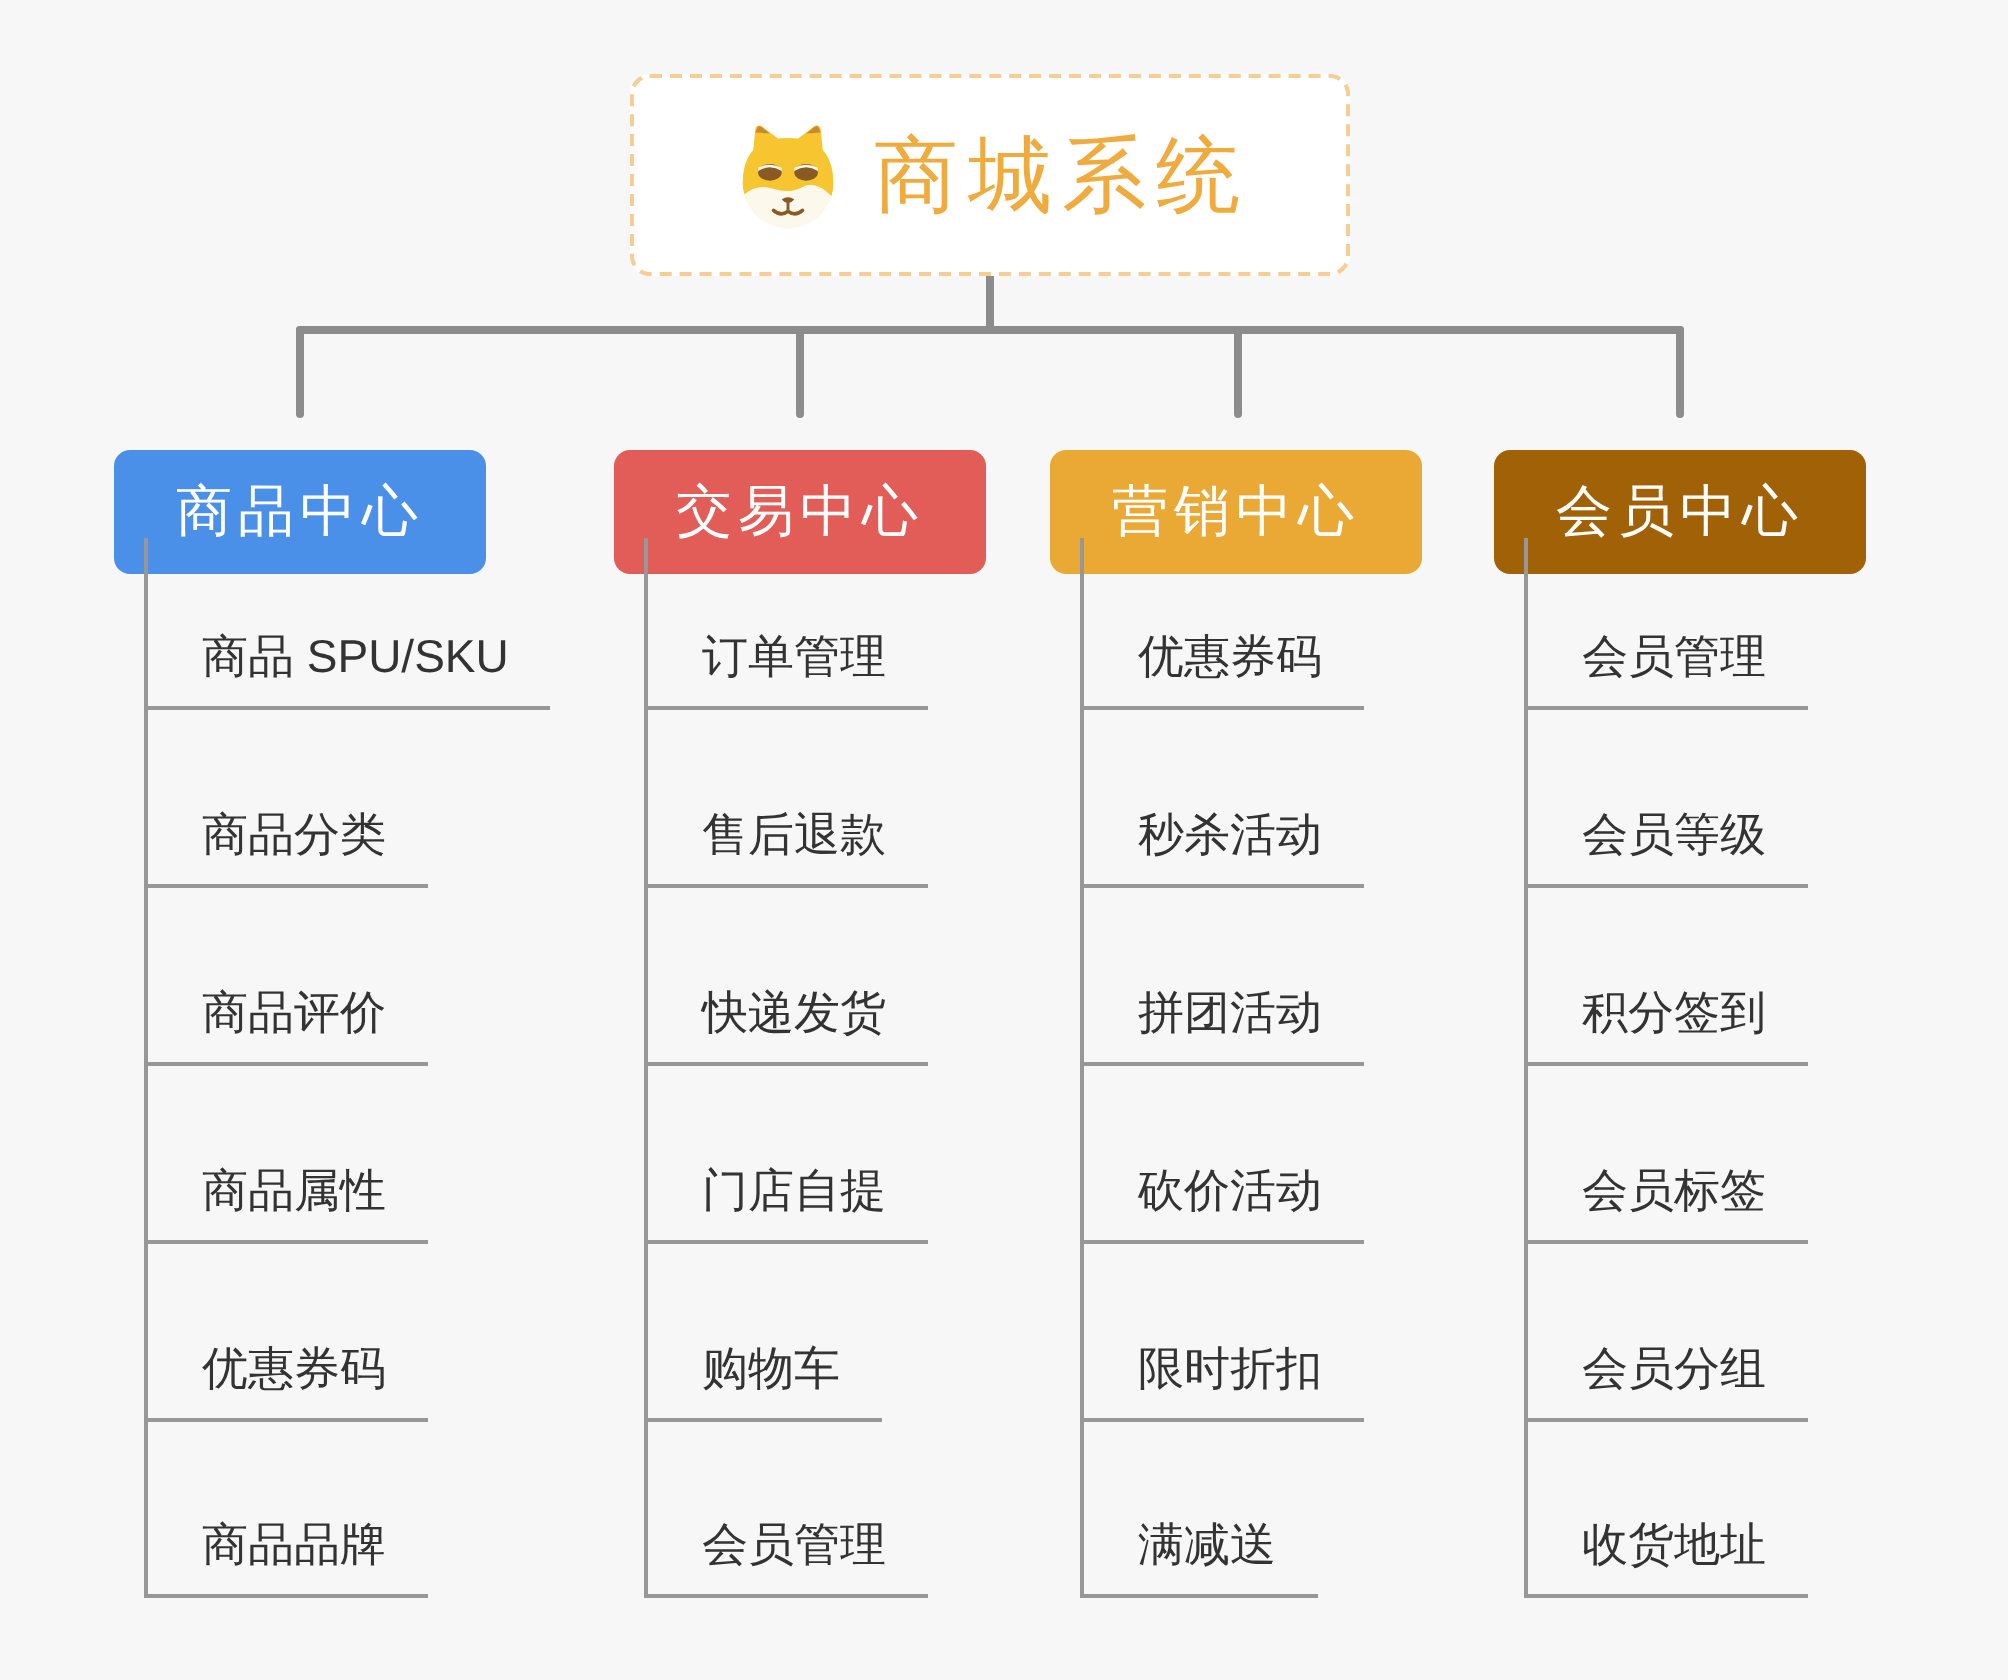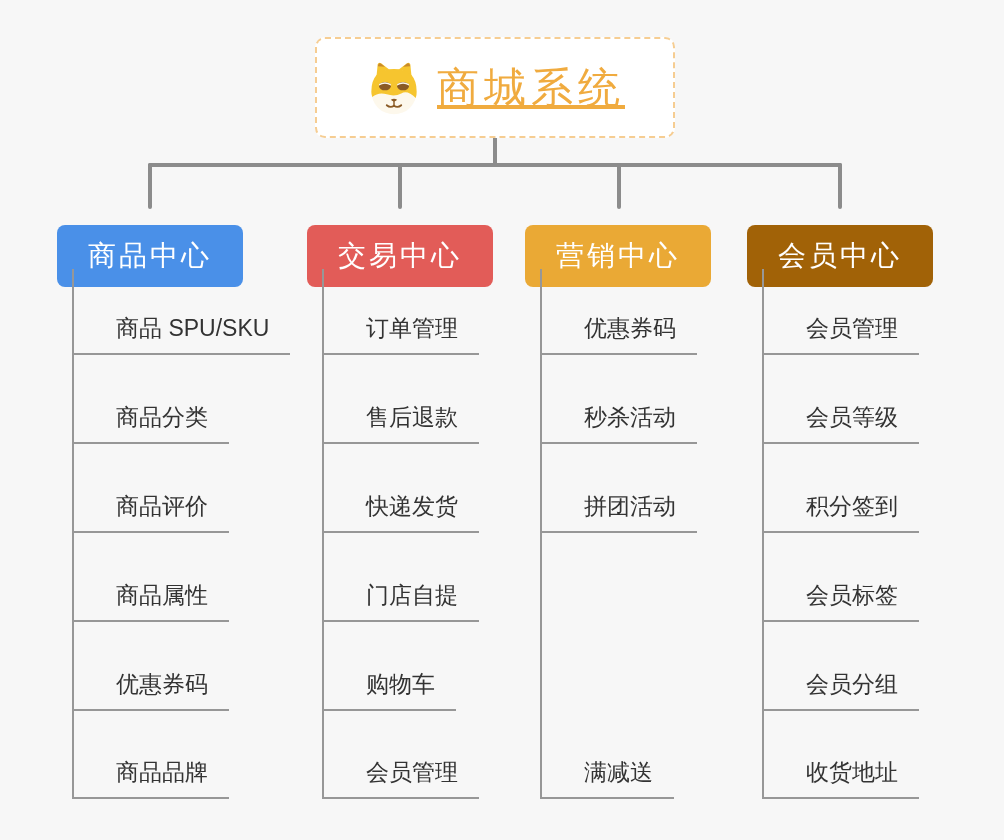--- a/index.html
+++ b/index.html
@@ -23,21 +23,20 @@
     border-radius:10px;
     box-sizing:border-box;
     display:flex; align-items:center; justify-content:center;
     gap:14px;
   }
   .root-title {
     font-size:42px;
     letter-spacing:5px;
     color:#f0ab3f;
     white-space:nowrap;
-    text-decoration:underline;
   }
   .doge { width:58px; height:58px; flex:0 0 auto; }
 
   
   .conn { position:absolute; background:#8c8c8c; }
   .conn-stub  { left:493px; top:138px; width:4px; height:27px; }
   .conn-bus   { left:148px; top:163px; width:694px; height:4px; border-radius:2px; }
   .conn-drop  { top:163px; width:4px; height:46px; border-radius:2px; }
   .drop-0 { left:148px; }
   .drop-1 { left:398px; }
@@ -67,21 +66,21 @@
     position:absolute; left:15px; top:62px;
     width:2px; height:530px;
     background:#979797;
   }
   .leaf {
     position:absolute; left:15px;
     white-space:nowrap;
     font-size:23px;
     color:#333333;
     line-height:30px;
-    padding:0 21px 10px 44px;
+    padding:0 21px 10px 29px;
     border-bottom:2px solid #979797;
   }
   .leaf-0 { top:106px; }
   .leaf-1 { top:195px; }
   .leaf-2 { top:284px; }
   .leaf-3 { top:373px; }
   .leaf-4 { top:462px; }
   .leaf-5 { top:550px; }
 </style>
 </head>
@@ -142,20 +141,22 @@
     <div class="leaf leaf-4">购物车</div>
     <div class="leaf leaf-5">会员管理</div>
   </div>
 
   <div class="column col-2">
     <div class="branch-header" style="background: rgb(234, 169, 53);">营销中心</div>
     <div class="col-vline"></div>
     <div class="leaf leaf-0">优惠券码</div>
     <div class="leaf leaf-1">秒杀活动</div>
     <div class="leaf leaf-2">拼团活动</div>
+    <div class="leaf leaf-3">砍价活动</div>
+    <div class="leaf leaf-4">限时折扣</div>
     <div class="leaf leaf-5">满减送</div>
   </div>
 
   <div class="column col-3">
     <div class="branch-header" style="background: #a16207;">会员中心</div>
     <div class="col-vline"></div>
     <div class="leaf leaf-1">会员等级</div>
     <div class="leaf leaf-0">会员管理</div>
     <div class="leaf leaf-2">积分签到</div>
     <div class="leaf leaf-3">会员标签</div>

